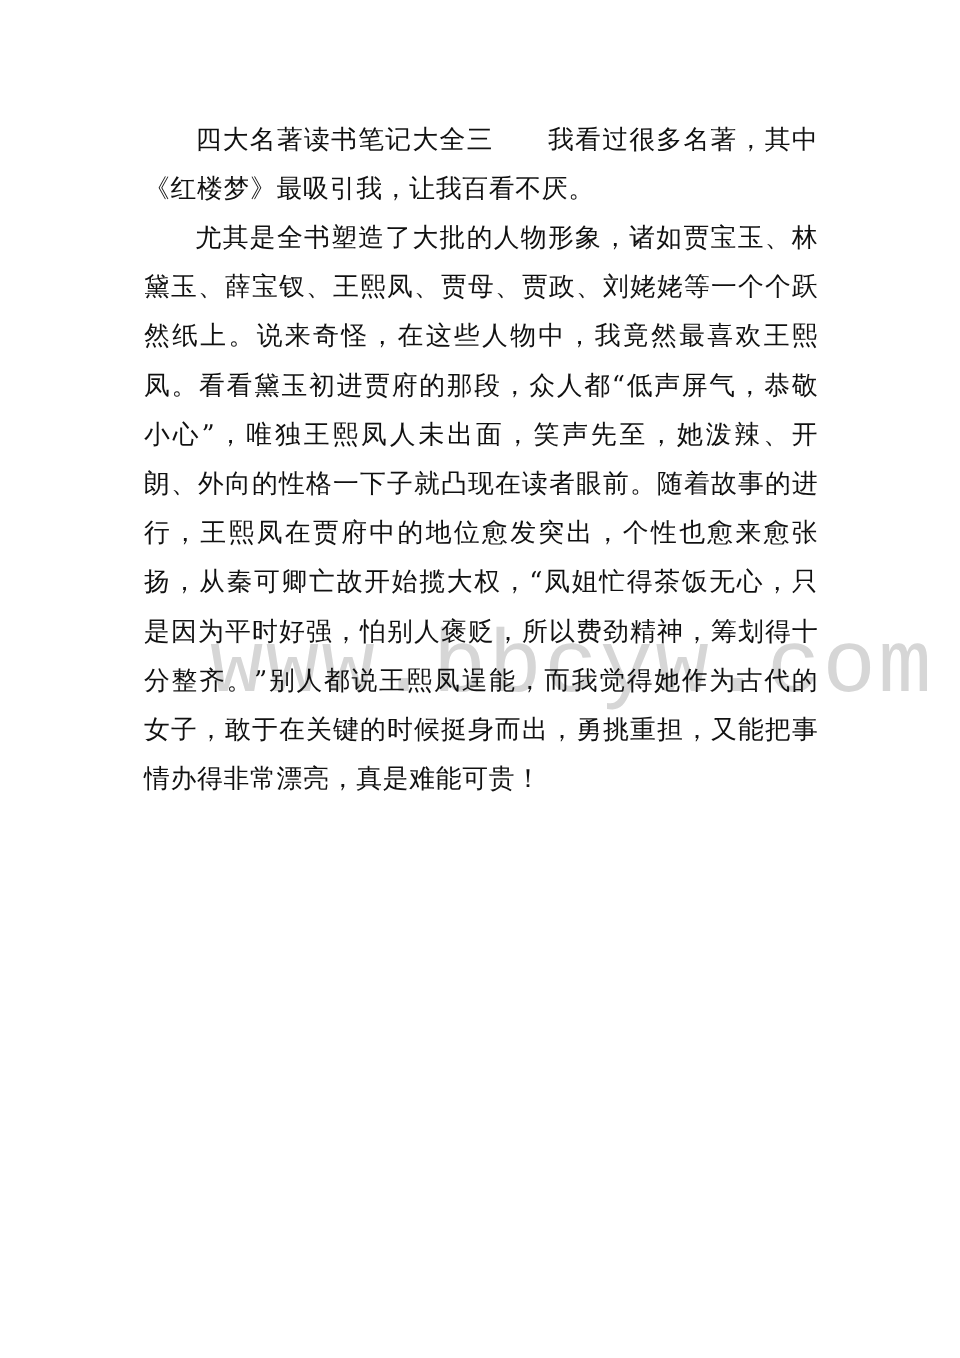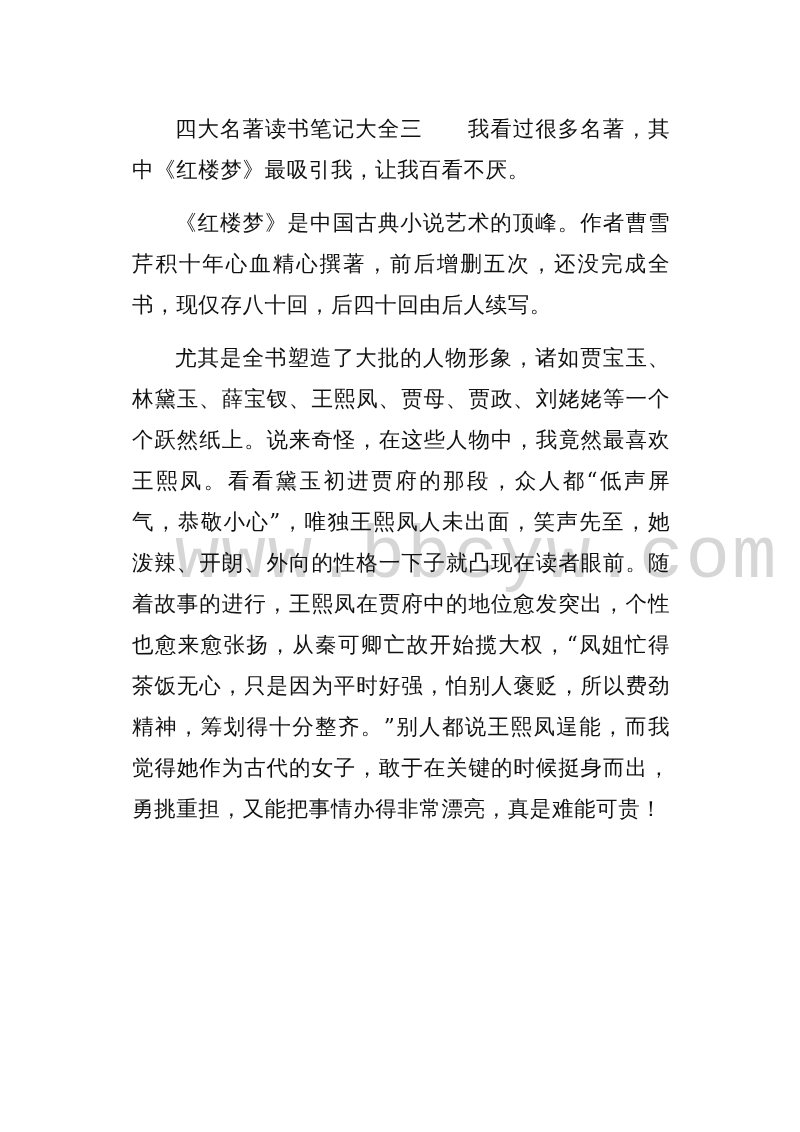--- a/index.html
+++ b/index.html
@@ -8,21 +8,21 @@
     position: absolute;
     left: 120px;
     top: 96px;
     width: 562px;
     font-family: "DejaVu Serif", "Liberation Serif", serif;
     font-size: 21.5px;
     line-height: 41px;
     color: #111111;
     letter-spacing: 0.6px;
   }
-  .para { margin: 12px; text-indent: 2em; text-align: justify; }
+  .para { margin: 0; text-indent: 2em; text-align: justify; }
   .watermark {
     position: absolute;
     left: 175px;
     top: 520px;
     font-family: Liberation Mono, monospace;
     font-size: 74px;
     line-height: 74px;
     color: #d6d6d6;
     letter-spacing: 2px;
     white-space: nowrap;
@@ -31,15 +31,14 @@
   }
   .page { z-index: 1; }
 </style>
 </head>
 <body>
 
 <div class="watermark">www.bbcyw.com</div>
 
 <div class="page">
   <p class="para">四大名著读书笔记大全三　　我看过很多名著，其中《红楼梦》最吸引我，让我百看不厌。</p>
-  <p class="para">《红楼梦》是中国古典小说艺术的顶峰。作者曹雪芹积十年心血精心撰著，前后增删五次，还没完成全书，现仅存八十回，后四十回由后人续写。</p>
   <p class="para">尤其是全书塑造了大批的人物形象，诸如贾宝玉、林黛玉、薛宝钗、王熙凤、贾母、贾政、刘姥姥等一个个跃然纸上。说来奇怪，在这些人物中，我竟然最喜欢王熙凤。看看黛玉初进贾府的那段，众人都“低声屏气，恭敬小心”，唯独王熙凤人未出面，笑声先至，她泼辣、开朗、外向的性格一下子就凸现在读者眼前。随着故事的进行，王熙凤在贾府中的地位愈发突出，个性也愈来愈张扬，从秦可卿亡故开始揽大权，“凤姐忙得茶饭无心，只是因为平时好强，怕别人褒贬，所以费劲精神，筹划得十分整齐。”别人都说王熙凤逞能，而我觉得她作为古代的女子，敢于在关键的时候挺身而出，勇挑重担，又能把事情办得非常漂亮，真是难能可贵！</p>
 </div>
 
 </body></html>

